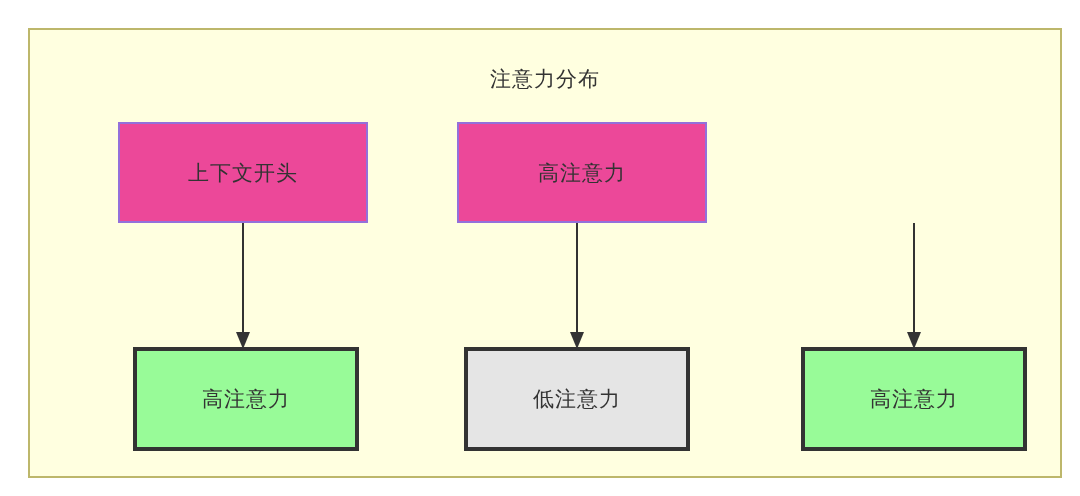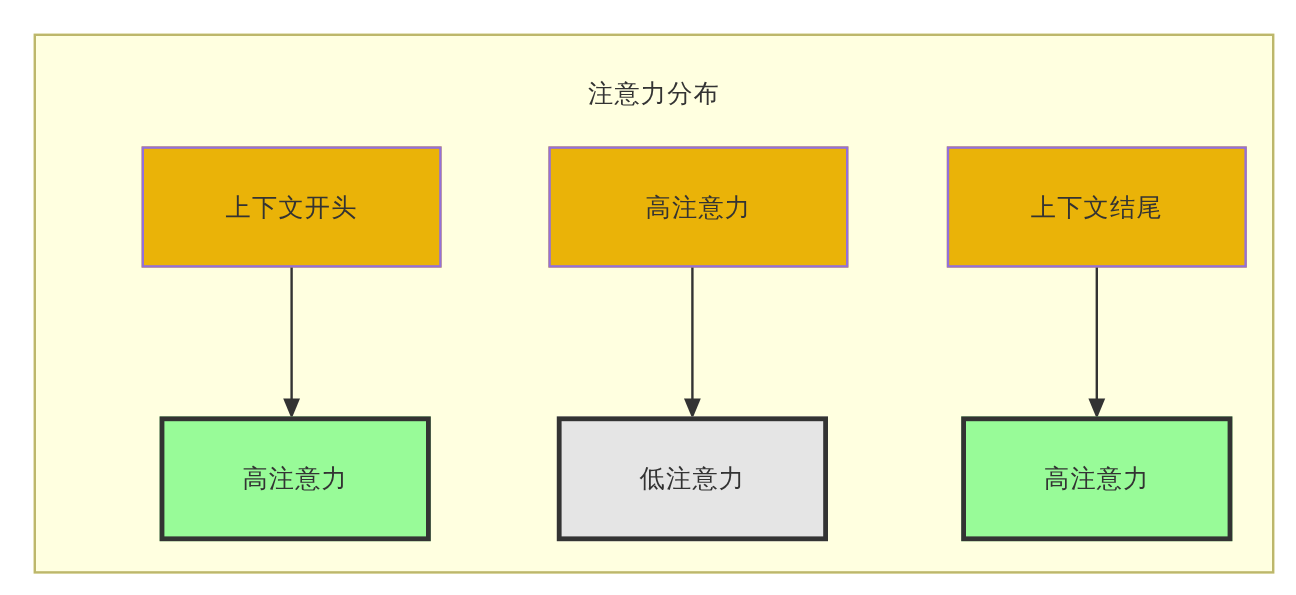--- a/index.html
+++ b/index.html
@@ -53,21 +53,21 @@
     display: flex;
     align-items: center;
     justify-content: center;
     font-size: 21px;
     color: #333333;
     letter-spacing: 1px;
     text-align: center;
   }
 
   .node-context {
-    background: #eab308;
+    background: #ec4899;
     border: 2px solid #9370db;
     width: 250px;
     height: 101px;
     top: 92px;
   }
 
   .node-attn {
     width: 226px;
     height: 104px;
     top: 317px;
@@ -108,23 +108,20 @@
     <div class="subgraph-title">注意力分布</div>
 
     <div class="node node-context col1-top">
       <span>上下文开头</span>
     </div>
 
     <div class="node node-context col2-top">
       <span>高注意力</span>
     </div>
 
-    <div class="node node-context col3-top">
-      <span>上下文结尾</span>
-    </div>
 
     <svg class="edge e1" viewBox="0 0 20 126" width="20" height="126">
       <line x1="10" y1="0" x2="10" y2="115" stroke="#333333" stroke-width="2"></line>
       <polygon points="10,126 3,109 17,109" fill="#333333"></polygon>
     </svg>
 
     <svg class="edge e2" viewBox="0 0 20 126" width="20" height="126">
       <line x1="10" y1="0" x2="10" y2="115" stroke="#333333" stroke-width="2"></line>
       <polygon points="10,126 3,109 17,109" fill="#333333"></polygon>
     </svg>

